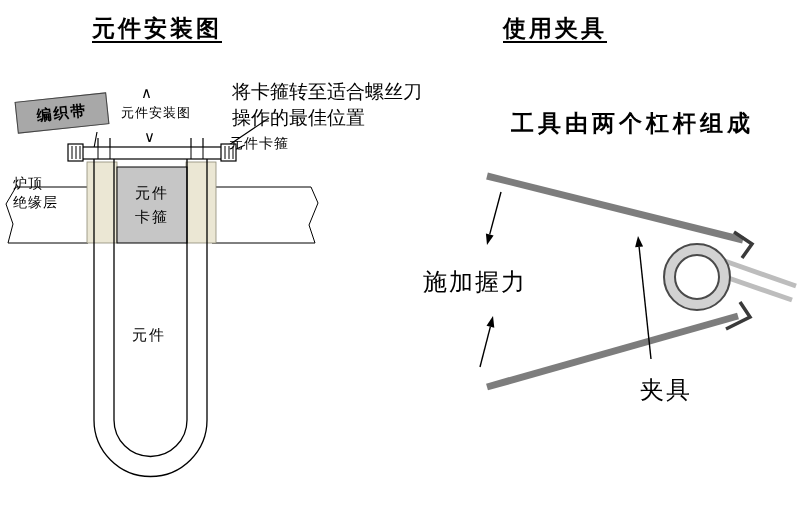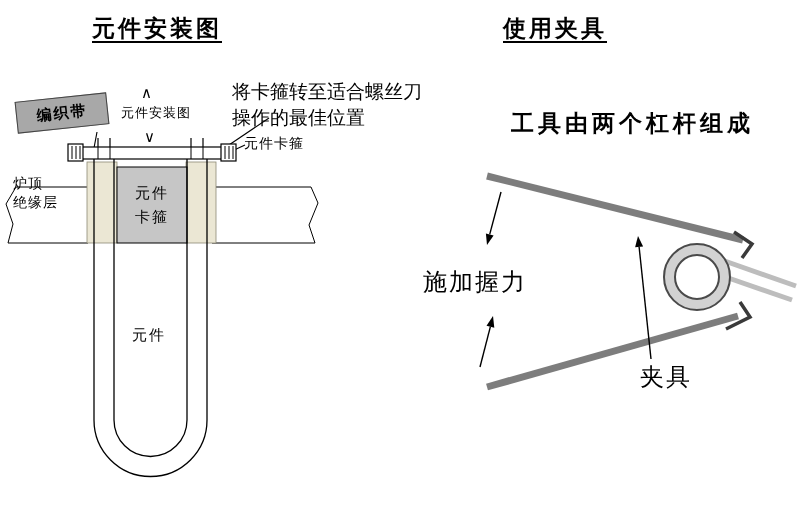--- a/index.html
+++ b/index.html
@@ -134,35 +134,35 @@
 
   <div class="abs caret" style="left:141px; top:84px;">∧</div>
   <div class="abs" style="left:121px; top:104px; font-size:13px; letter-spacing:1px;">元件安装图</div>
   <div class="abs caret" style="left:144px; top:128px;">∨</div>
 
   <div class="abs note" style="left:232px; top:79px;">
     <span>将卡箍转至适合螺丝刀</span><br>
     <span>操作的最佳位置</span>
   </div>
 
-  <div class="abs small-label" style="left:244px; top:135px; letter-spacing:1px;text-align:center;">元件卡箍</div>
+  <div class="abs small-label" style="left:229px; top:135px; letter-spacing:1px;text-align:center;">元件卡箍</div>
 
   <div class="furnace-label">
     <span>炉顶</span><br>
     <span>绝缘层</span>
   </div>
 
   <div class="clamp-block-label">
     <span>元件</span><br>
     <span>卡箍</span>
   </div>
 
   <div class="abs mid-label" style="left:132px; top:326px; letter-spacing:2px;">元件</div>
 
   <div class="abs subtitle" style="left:511px; top:108px;">工具由两个杠杆组成</div>
 
   <div class="abs title" style="left:503px; top:13px;">使用夹具</div>
 
   <div class="abs big-label" style="left:423px; top:266px;">施加握力</div>
 
-  <div class="abs big-label" style="left:640px; top:361px;">夹具</div>
+  <div class="abs big-label" style="left:640px; top:374px;">夹具</div>
 
 </div>
 
 </body></html>

